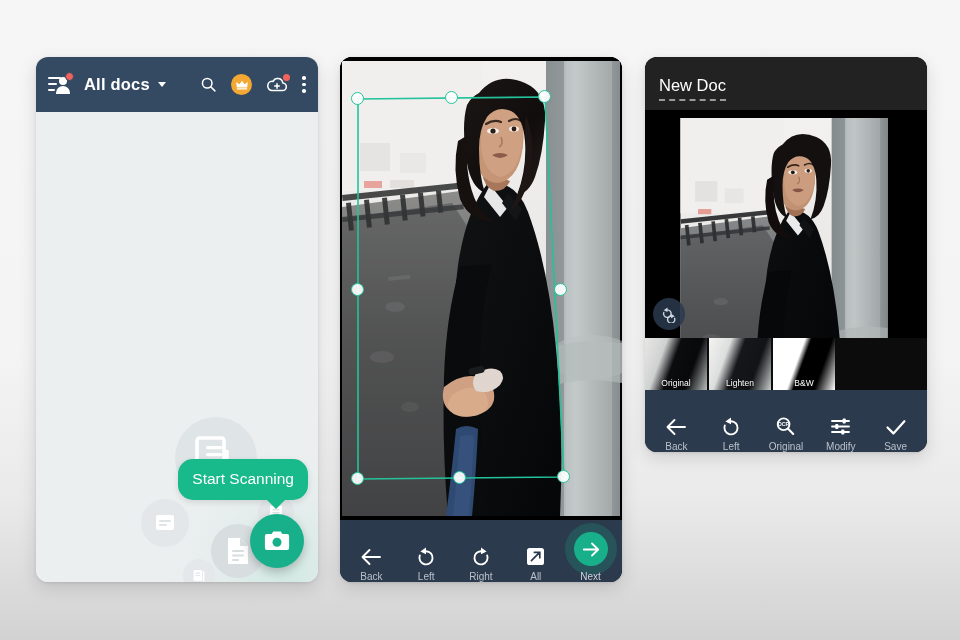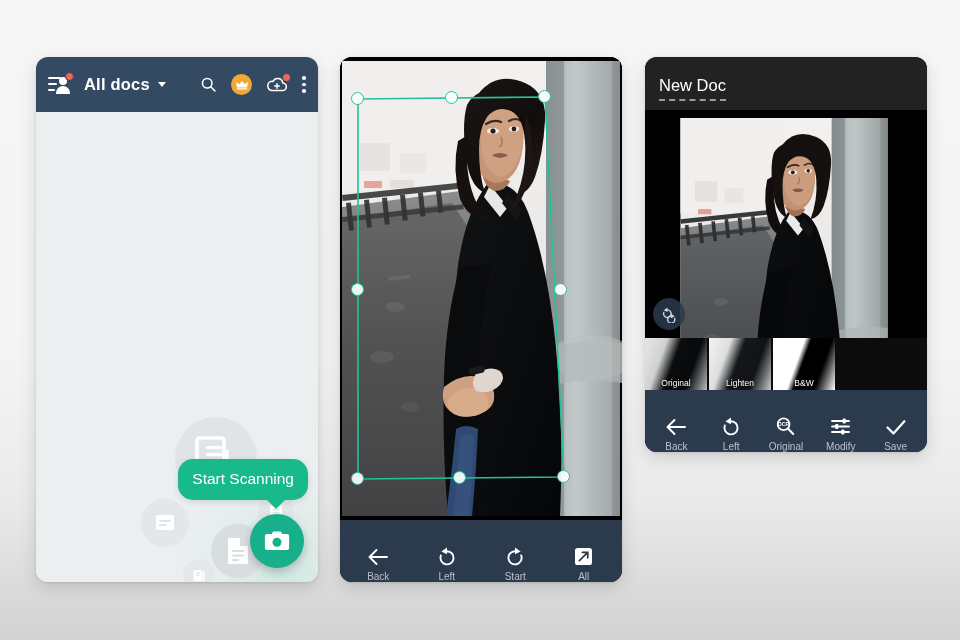--- a/index.html
+++ b/index.html
@@ -356,28 +356,36 @@
           <path d="M10 4.2a6.6 6.6 0 1 1-6.2 4.3" stroke="#fff" stroke-width="1.9" fill="none" stroke-linecap="round"></path>
           <path d="M10 0.6v6.6L4.4 4.6z" fill="#fff"></path>
         </svg>
       <span class="lbl">Left</span>
     </div>
     <div class="bitem">
       <svg width="20" height="19" viewBox="0 0 20 19">
           <path d="M10 4.2a6.6 6.6 0 1 0 6.2 4.3" stroke="#fff" stroke-width="1.9" fill="none" stroke-linecap="round"></path>
           <path d="M10 0.6v6.6l5.6-2.6z" fill="#fff"></path>
         </svg>
-      <span class="lbl">Start</span>
+      <span class="lbl">Right</span>
     </div>
     <div class="bitem">
       <svg width="19" height="19" viewBox="0 0 19 19">
           <rect x="1" y="1" width="17" height="17" rx="2.6" fill="#fff"></rect>
           <path d="M5.4 13.6 13.4 5.6M8.4 5.4h5.4v5.4" stroke="#2b3a4d" stroke-width="1.7" fill="none" stroke-linecap="round"></path>
         </svg>
       <span class="lbl">All</span>
+    </div>
+    <div class="bitem next">
+      <span class="next-ring">
+        <svg width="18" height="15" viewBox="0 0 18 15">
+            <path d="M10 1.5 16.2 7.5 10 13.5M15.6 7.5H1.8" stroke="#fff" stroke-width="1.8" fill="none" stroke-linecap="round" stroke-linejoin="round"></path>
+          </svg>
+      </span>
+      <span class="lbl">Next</span>
     </div>
   </div>
 </div>
 
 <div class="panel" id="panel3">
 
   <div class="p3-header">
     <span class="doc-title">New Doc</span>
   </div>
 

